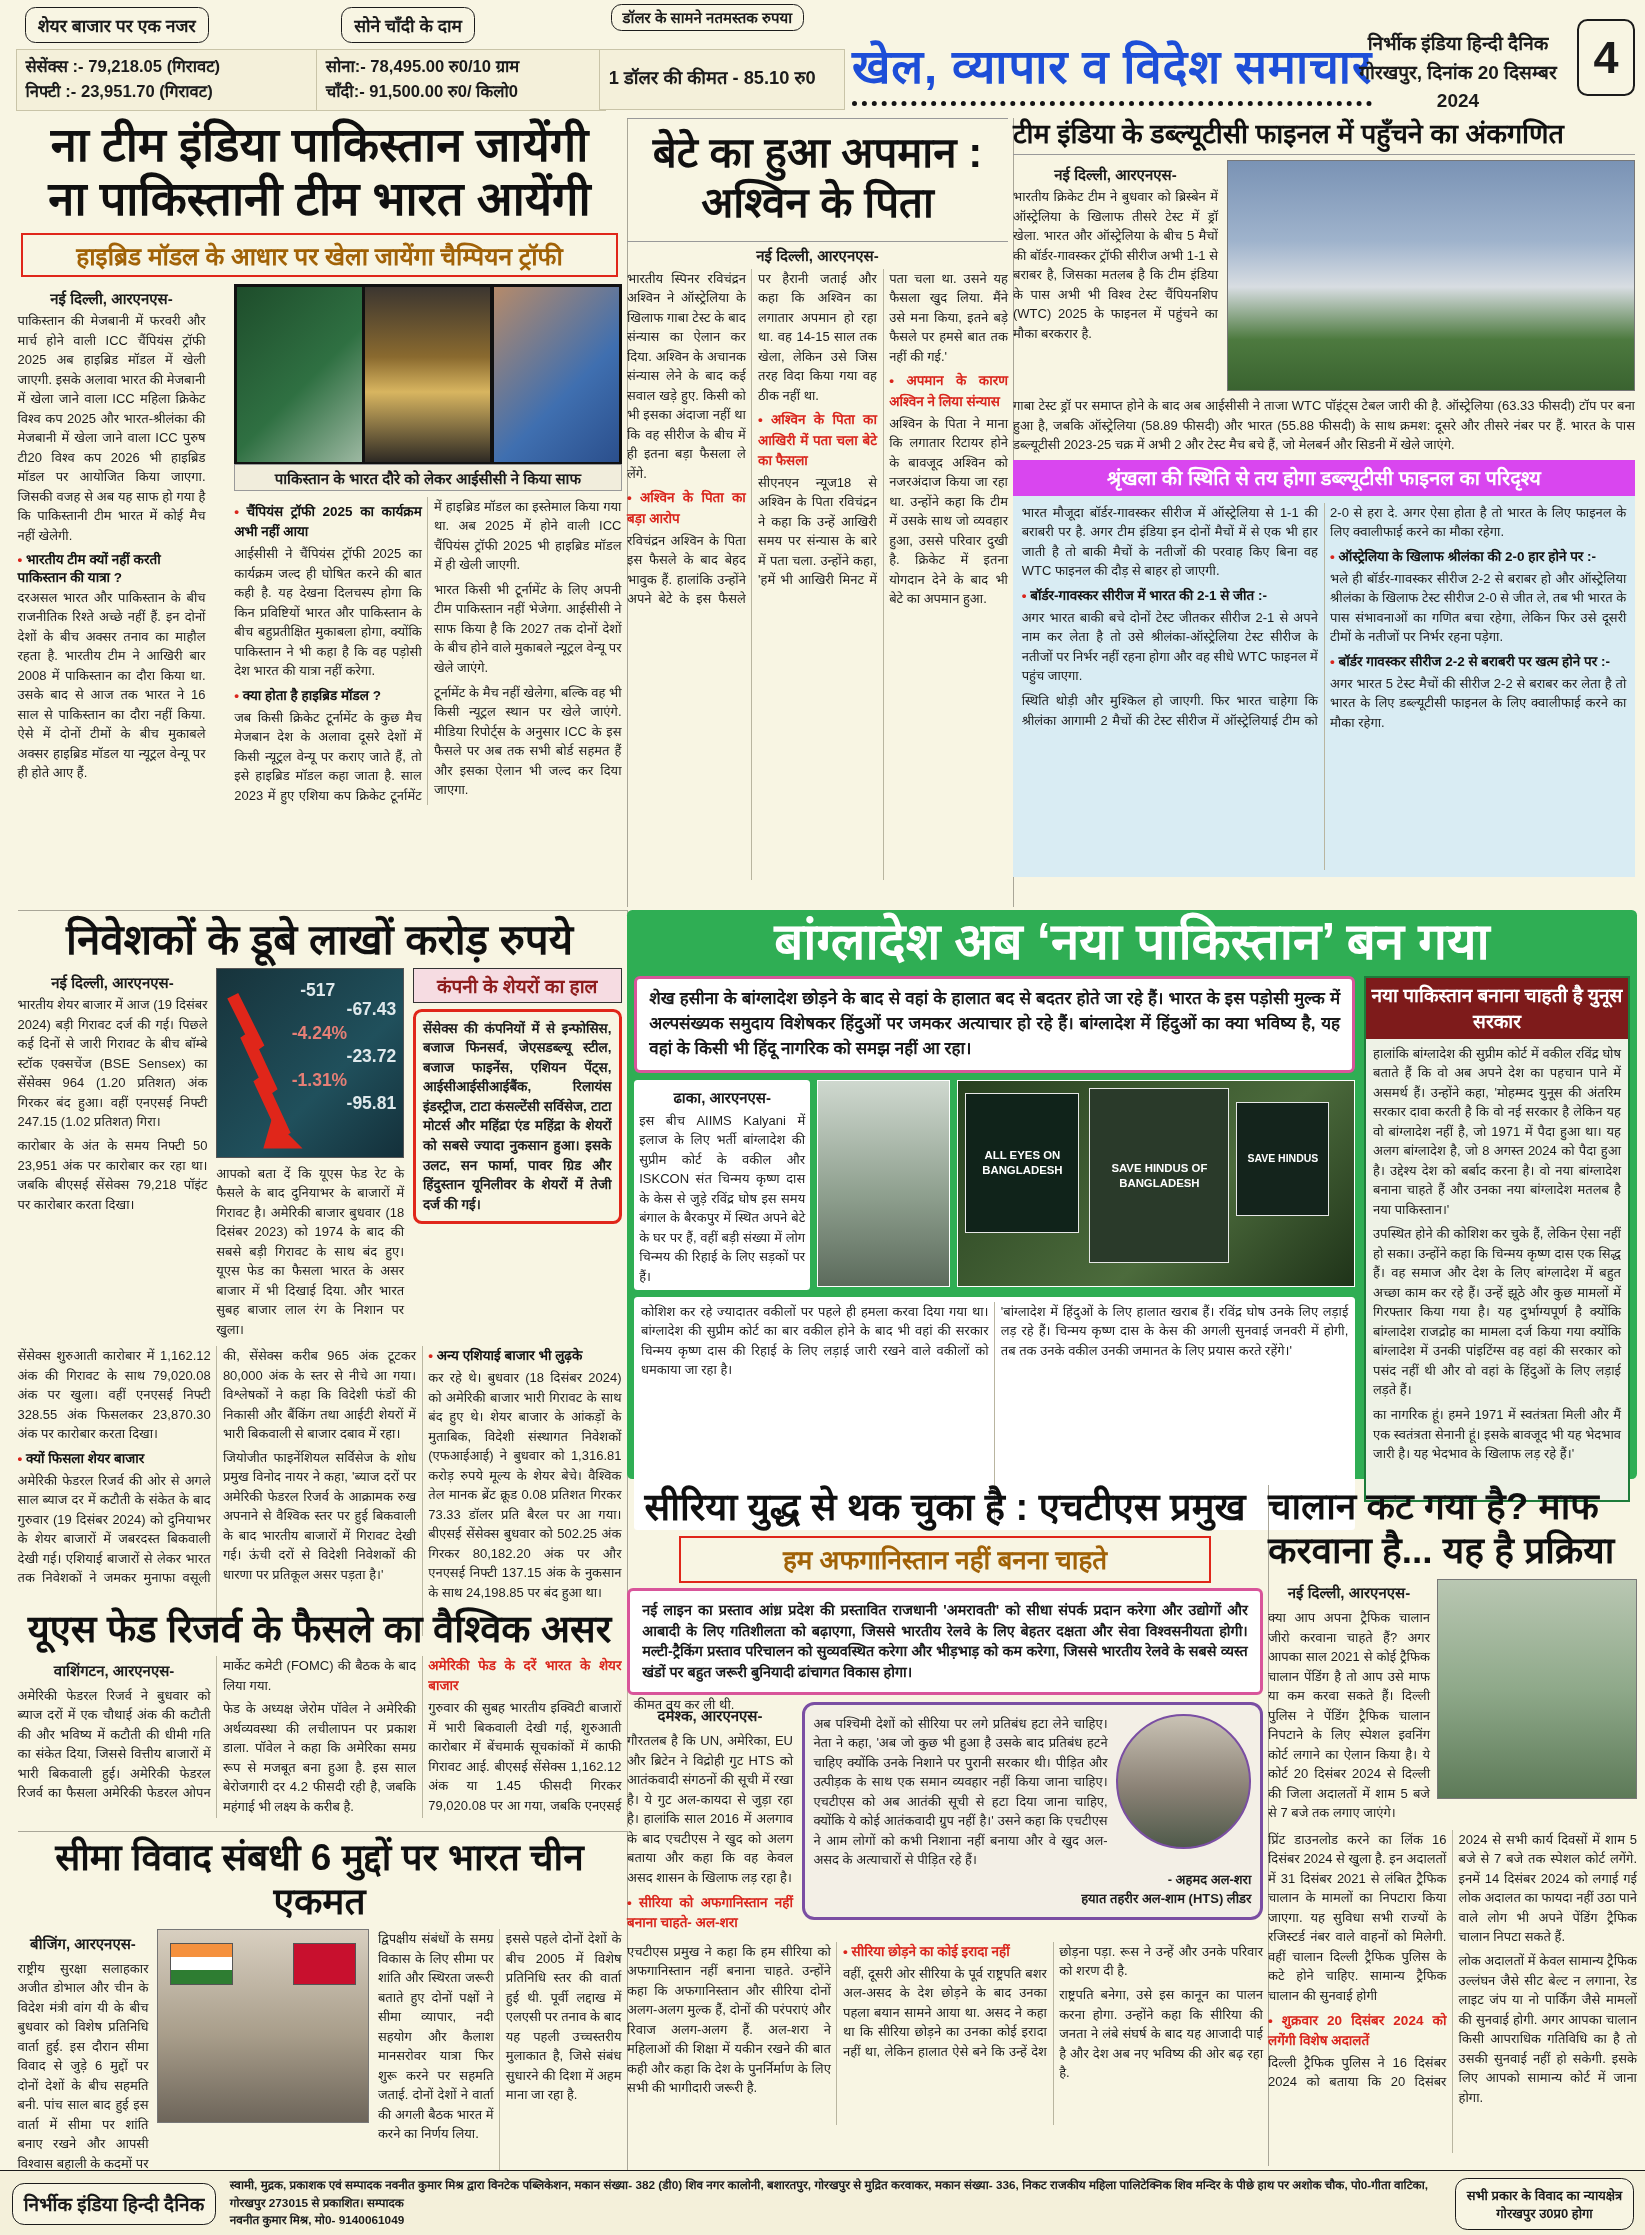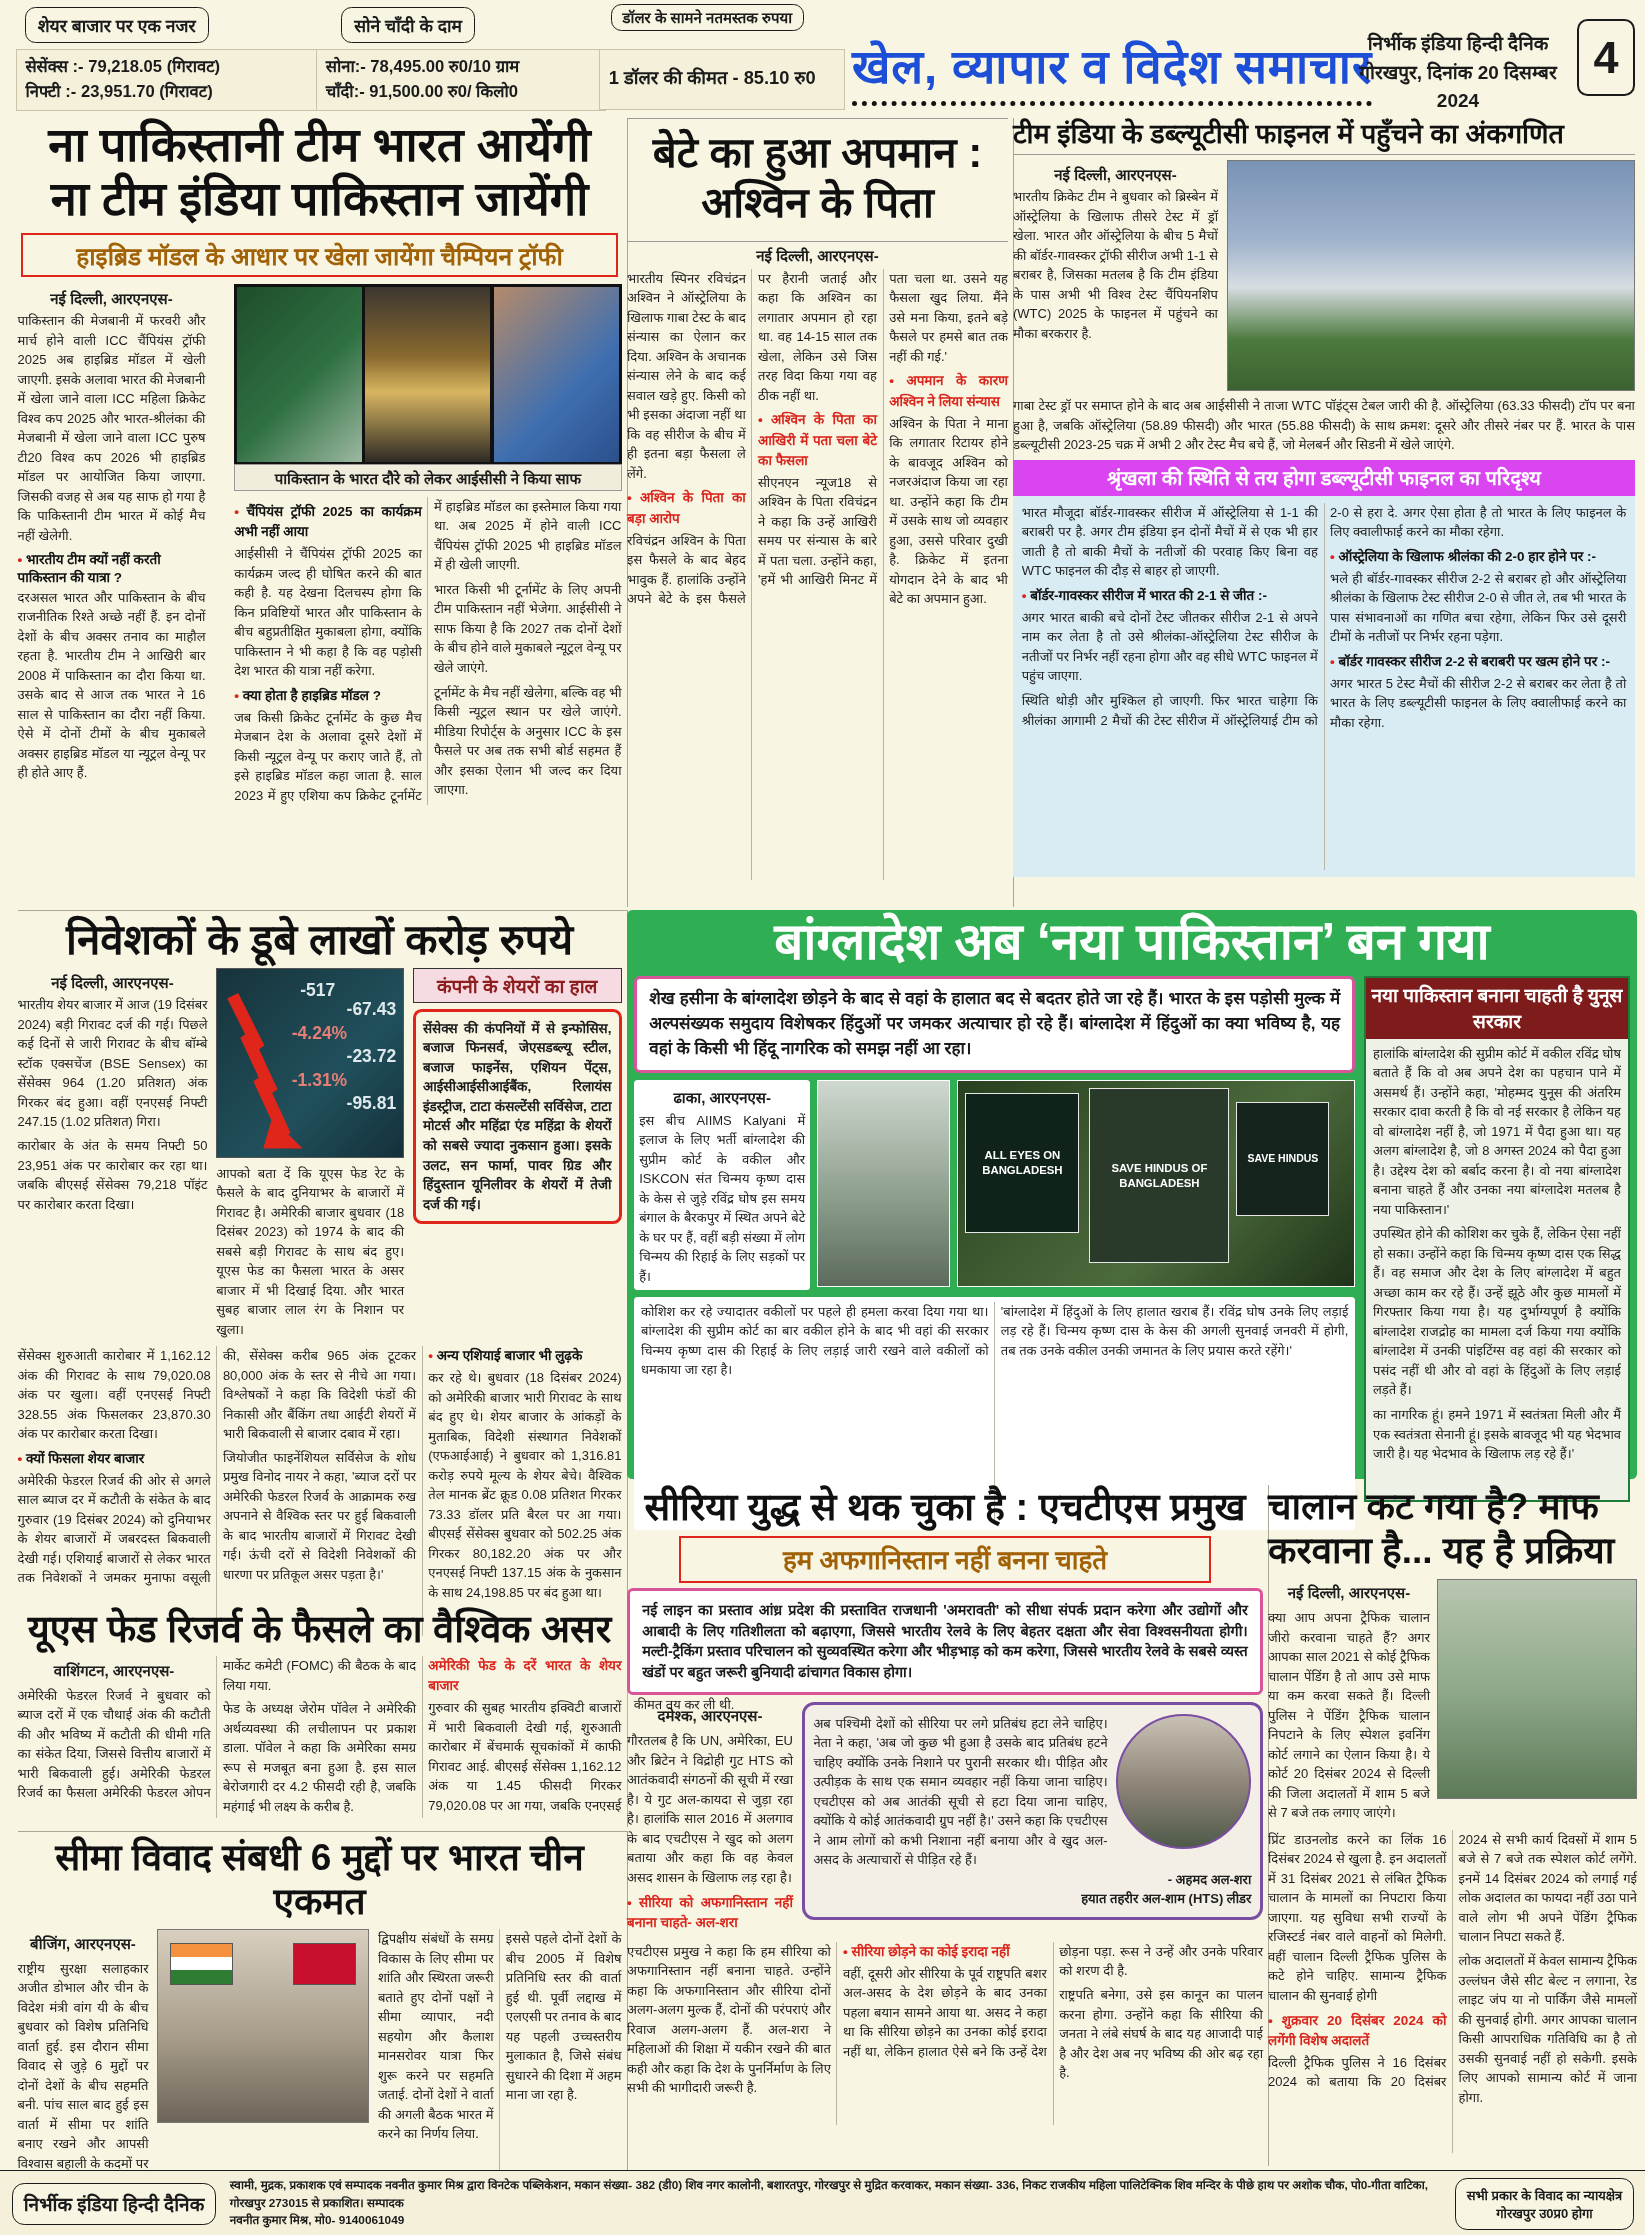--- a/index.html
+++ b/index.html
@@ -81,22 +81,22 @@
     <div style="position:absolute;left:852px;top:33px;" class="mast-title">खेल, व्यापार व विदेश समाचार</div>
     <div style="position:absolute;left:1349px;top:30px;width:218px;" class="mast-right">
       <div>निर्भीक इंडिया हिन्दी दैनिक</div>
       <div>गोरखपुर, दिनांक 20 दिसम्बर 2024</div>
     </div>
     <div style="position:absolute;left:1577px;top:19px;" class="pagebox">4</div>
   </div>
 
   <div class="zone rule-r" style="left:17.5px;top:118px;width:604px;height:789px;padding-right:5.2px;">
     <div class="h-xl">
+      <div>ना टीम इंडिया पाकिस्तान जायेंगी</div>
       <div>ना पाकिस्तानी टीम भारत आयेंगी</div>
-      <div>ना टीम इंडिया पाकिस्तान जायेंगी</div>
     </div>
     <div class="redframe" style="font-size:24.5px;margin:7px 3.5px;padding:3.5px;">हाइब्रिड मॉडल के आधार पर खेला जायेंगा चैम्पियन ट्रॉफी</div>
     <div style="display:flex;gap:8.7px;">
       <div style="width:188px;flex:none;">
         <div class="byline">नई दिल्ली, आरएनएस-</div>
         <div class="body">पाकिस्तान की मेजबानी में फरवरी और मार्च होने वाली ICC चैंपियंस ट्रॉफी 2025 अब हाइब्रिड मॉडल में खेली जाएगी. इसके अलावा भारत की मेजबानी में खेला जाने वाला ICC महिला क्रिकेट विश्व कप 2025 और भारत-श्रीलंका की मेजबानी में खेला जाने वाला ICC पुरुष टी20 विश्व कप 2026 भी हाइब्रिड मॉडल पर आयोजित किया जाएगा. जिसकी वजह से अब यह साफ हो गया है कि पाकिस्तानी टीम भारत में कोई मैच नहीं खेलेगी.</div>
         <div class="sub"><span class="dot">• </span><span>भारतीय टीम क्यों नहीं करती पाकिस्तान की यात्रा ?</span></div>
         <div class="body">दरअसल भारत और पाकिस्तान के बीच राजनीतिक रिश्ते अच्छे नहीं हैं. इन दोनों देशों के बीच अक्सर तनाव का माहौल रहता है. भारतीय टीम ने आखिरी बार 2008 में पाकिस्तान का दौरा किया था. उसके बाद से आज तक भारत ने 16 साल से पाकिस्तान का दौरा नहीं किया. ऐसे में दोनों टीमों के बीच मुकाबले अक्सर हाइब्रिड मॉडल या न्यूट्रल वेन्यू पर ही होते आए हैं.</div>
       </div>
       <div style="flex:1;margin-left:20px;">

